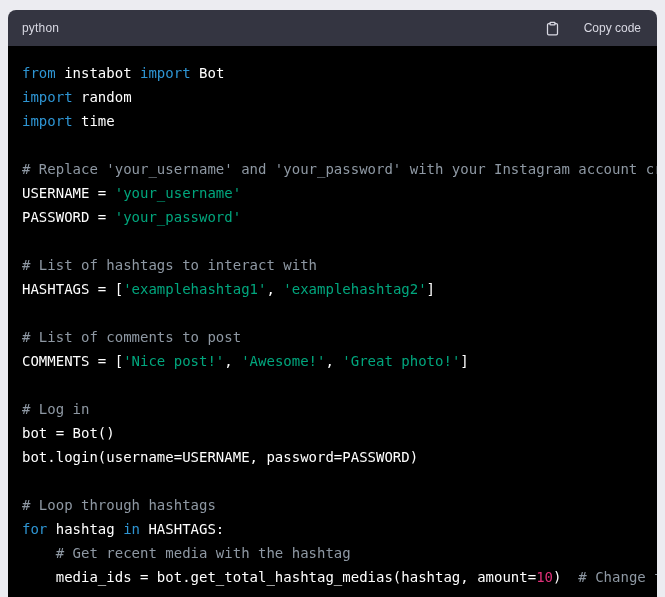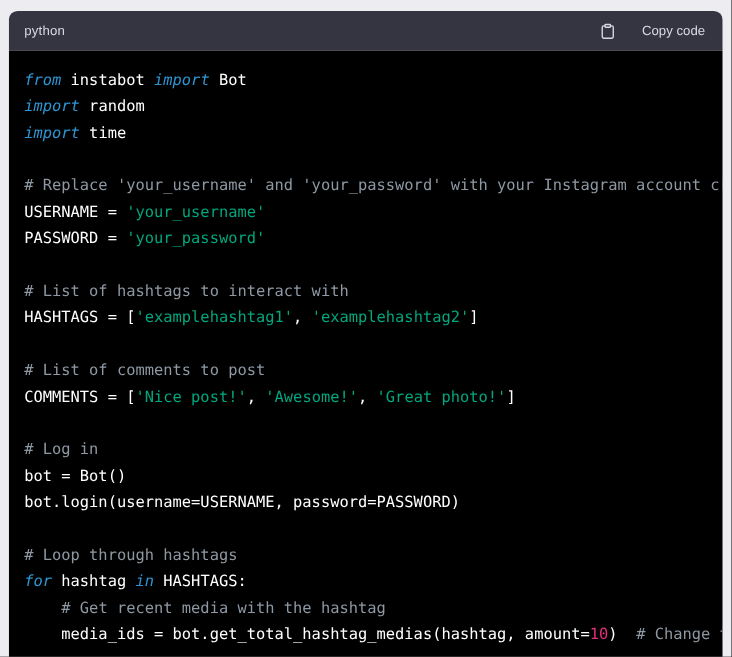--- a/index.html
+++ b/index.html
@@ -40,21 +40,21 @@
     margin:0;
     background:var(--code-bg);
     padding:15px 14px 24px 14px;
     font-family:"DejaVu Sans Mono", monospace;
     font-size:14px; line-height:24px;
     color:var(--code-text);
     overflow:hidden;
   }
   .code-line{ white-space:pre; min-height:24px; }
   .tok-pl{ color:var(--code-text);text-align:center; }
-  .tok-kw{ color:var(--kw);font-style:italic; }
+  .tok-kw{ color:var(--kw); }
   .tok-str{ color:var(--str);margin-top:46px; }
   .tok-com{ color:var(--com); }
   .tok-num{ color:var(--num); }
 </style>
 </head>
 <body>
 
 <div class="code-block">
   <div class="code-header">
     <span class="lang">python</span>

